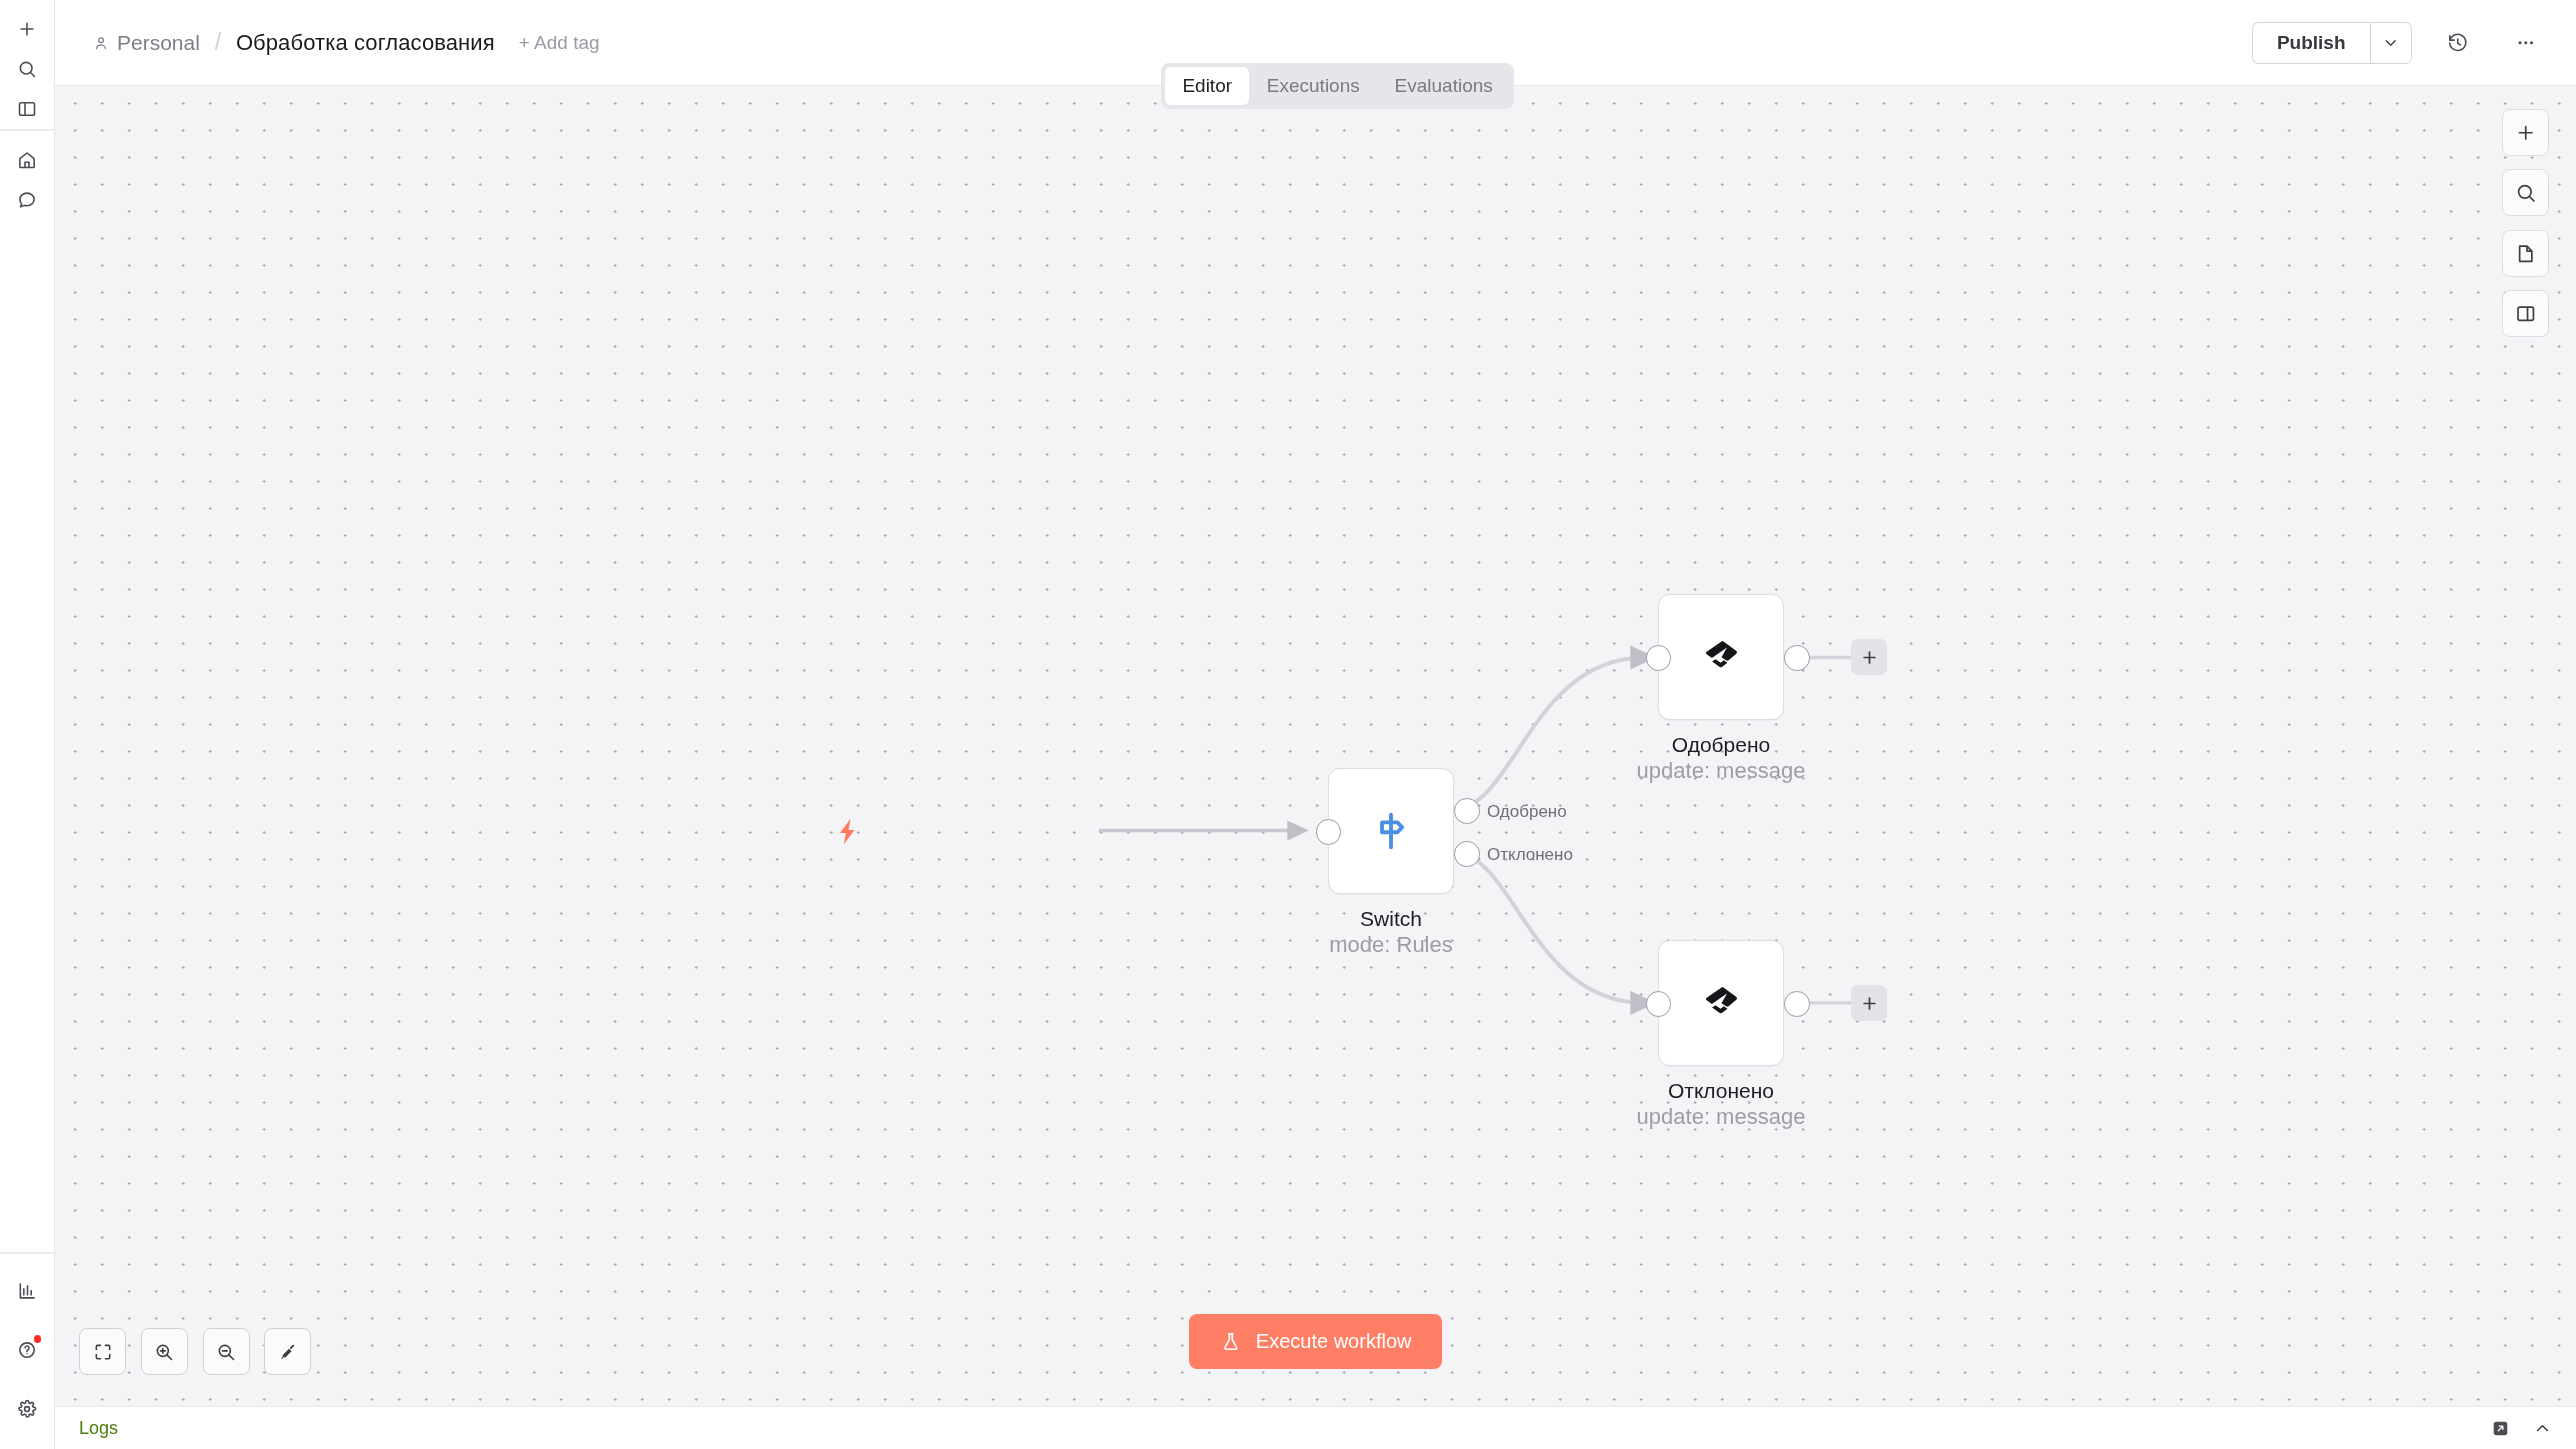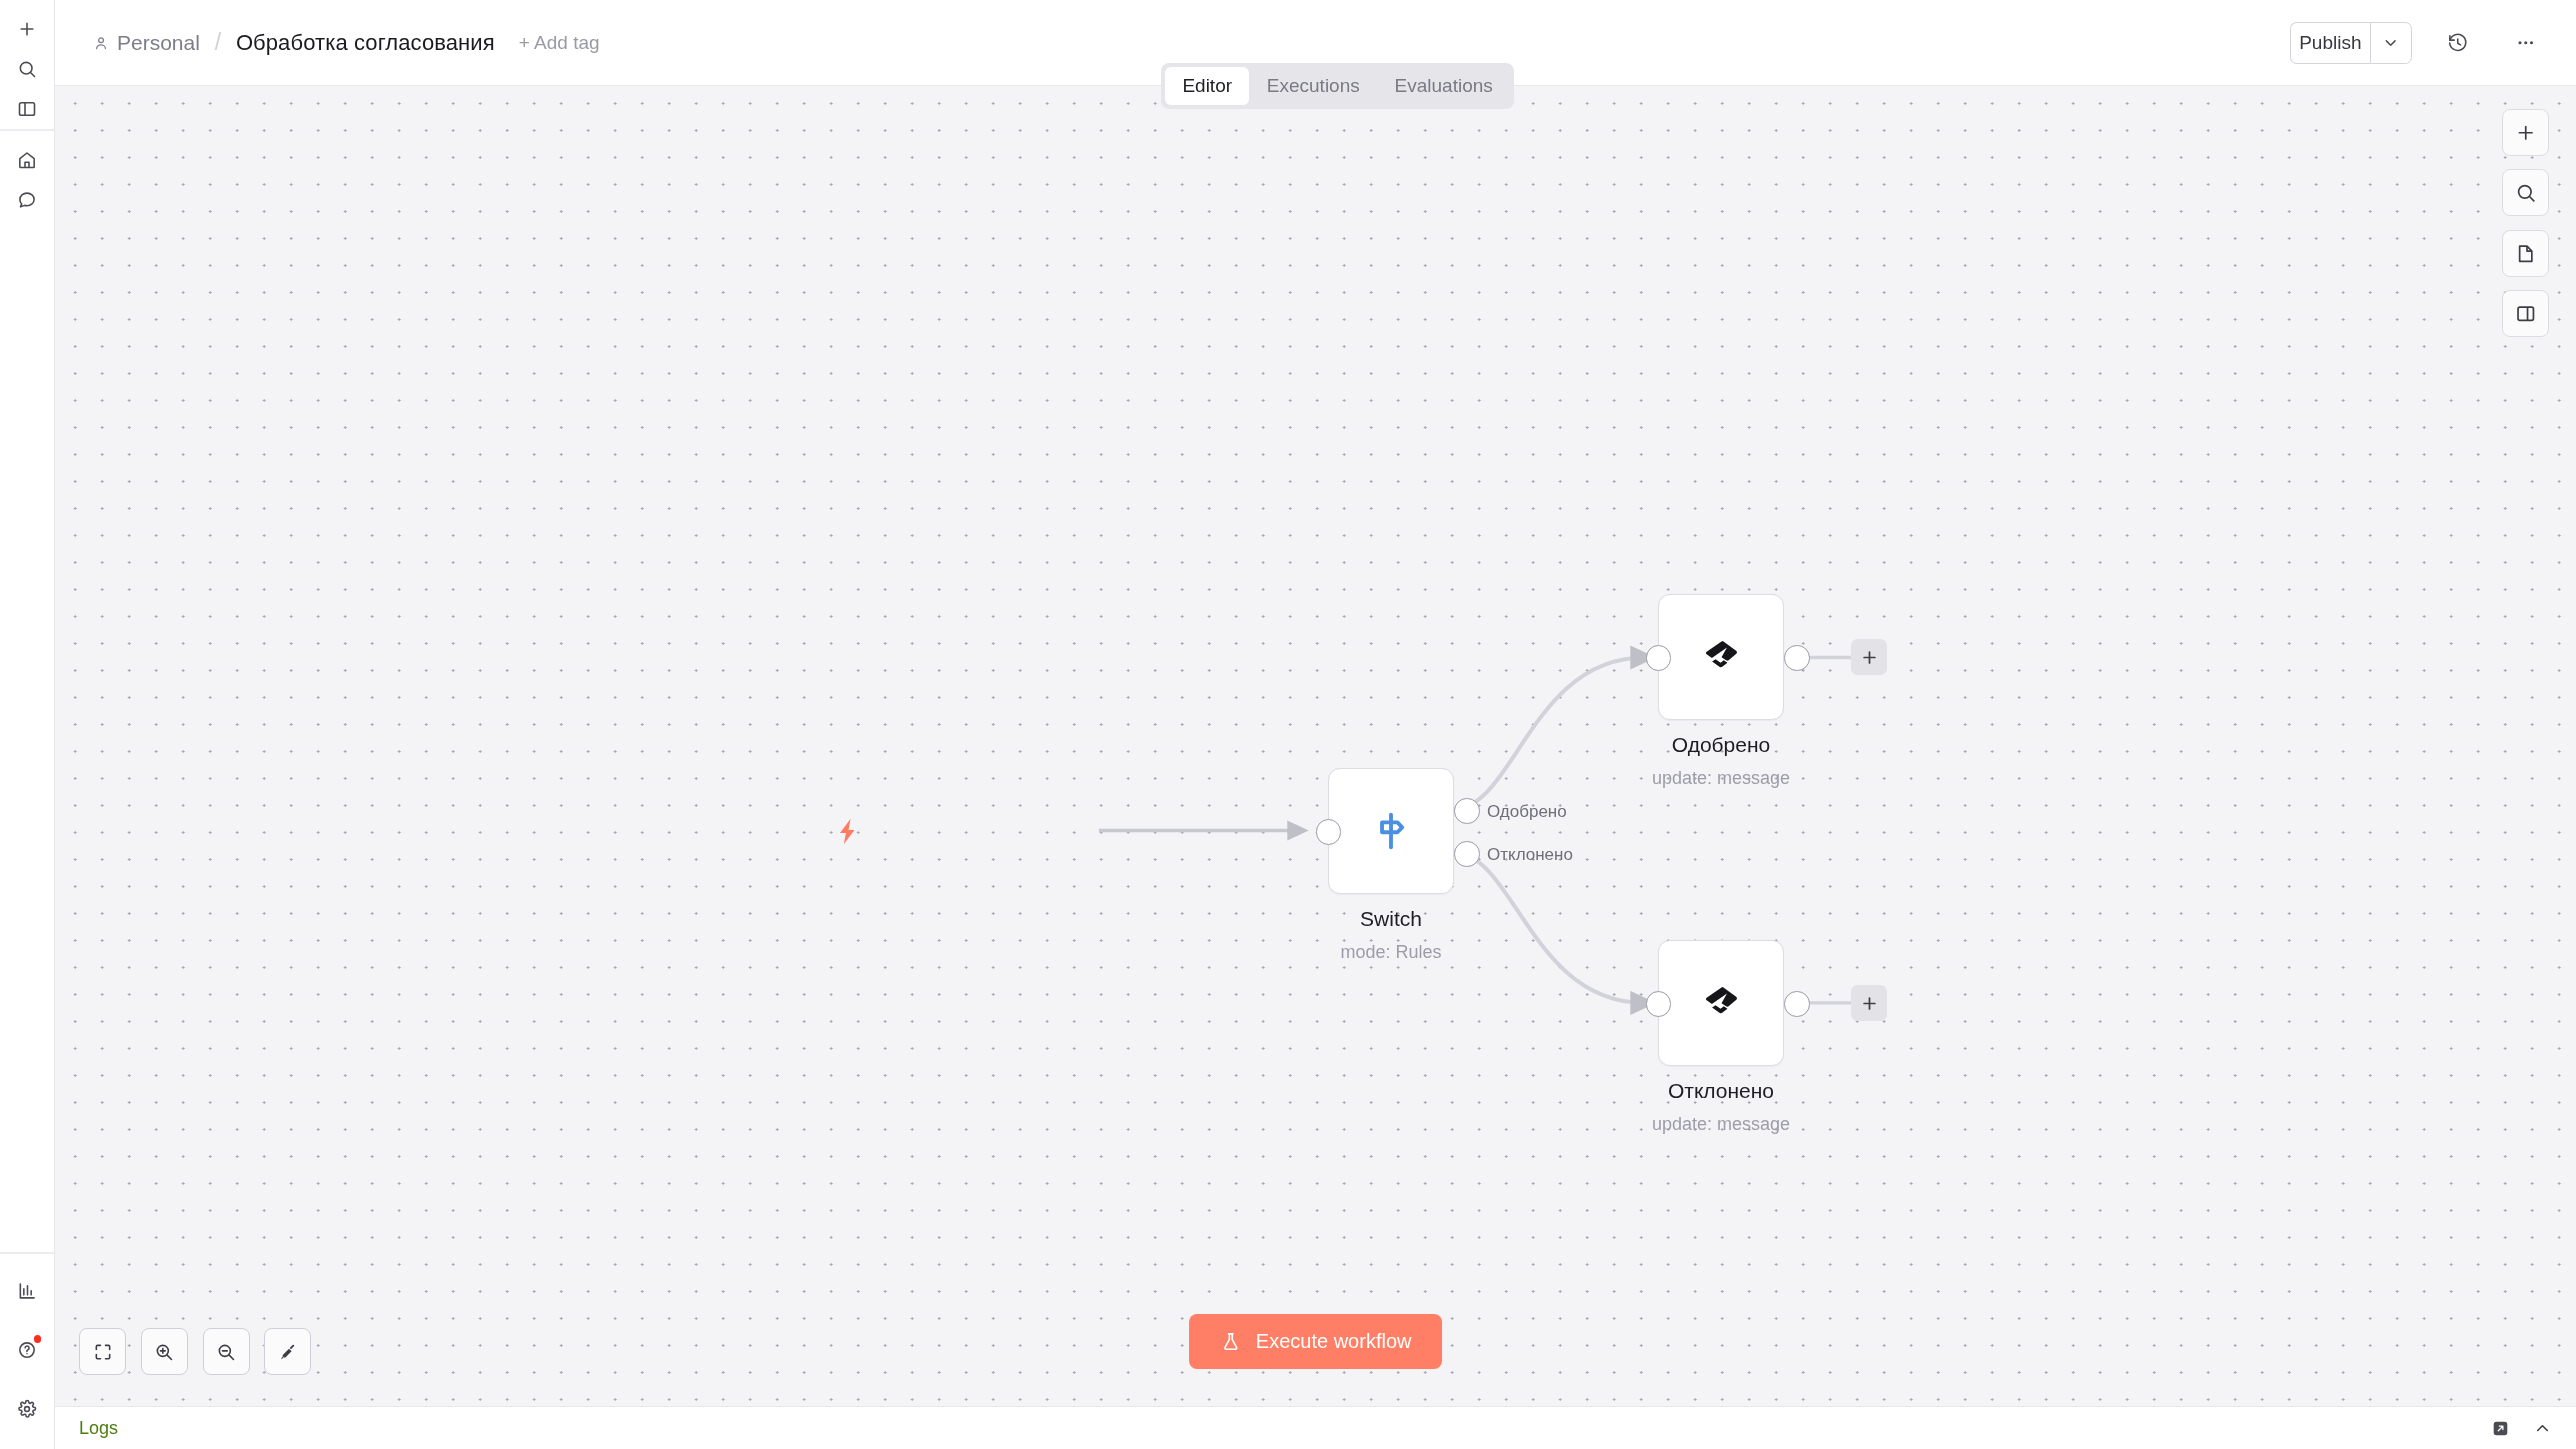--- a/index.html
+++ b/index.html
@@ -56,26 +56,26 @@
   .bc-slash { color: #d0d0d8; font-size: 23px; margin: 0 14.8px; font-weight: 300; }
   .bc-title { color: #1a1a1f; font-size: 22px; letter-spacing: 0.1px; }
   .bc-addtag { color: #9a9aa6; font-size: 19px; margin-left: 24px; cursor: pointer; }
 
   #header-right {
     margin-left: auto; display: flex; align-items: center;
     padding-right: 29.5px; gap: 0;
   }
   .publish-group { display: flex; align-items: stretch; }
   .publish-btn {
-    height: 42px; padding: 0 8px;
+    height: 42px; padding: 0 24px;
     border: 1.3px solid #d4d4dc; border-right: none;
     border-radius: 6.7px 0 0 6.7px;
     background: #ffffff; color: #38383f;
     font-size: 19px; font-family: inherit;
-    display: flex; align-items: center; cursor: pointer;
+    display: flex; align-items: center; cursor: pointer; font-weight: bold;
   }
   .publish-caret {
     width: 42px; height: 42px;
     border: 1.3px solid #d4d4dc;
     border-radius: 0 6.7px 6.7px 0;
     background: #ffffff; color: #4b4b56;
     display: flex; align-items: center; justify-content: center;
     cursor: pointer;
   }
   .hdr-icon {
@@ -130,21 +130,21 @@
   .node.trigger { border-radius: 63px 12px 12px 63px; }
 
   .node-label {
     position: absolute;
     width: 349px; text-align: center;
     left: 50%; transform: translateX(-50%);
     top: 138px;
     pointer-events: none;
   }
   .node-title { font-size: 21px; color: #1d1d22; white-space: nowrap; }
-  .node-sub { font-size: 18px; color: #9d9daa; margin-top: 11px; white-space: nowrap; }
+  .node-sub { font-size: 22px; color: #9d9daa; margin-top: 1px; white-space: nowrap; }
 
   .port {
     position: absolute;
     width: 25.5px; height: 25.5px;
     border-radius: 50%;
     background: #ffffff;
     border: 1.3px solid #9a9aa6;
     cursor: crosshair;
   }
   .bolt {

